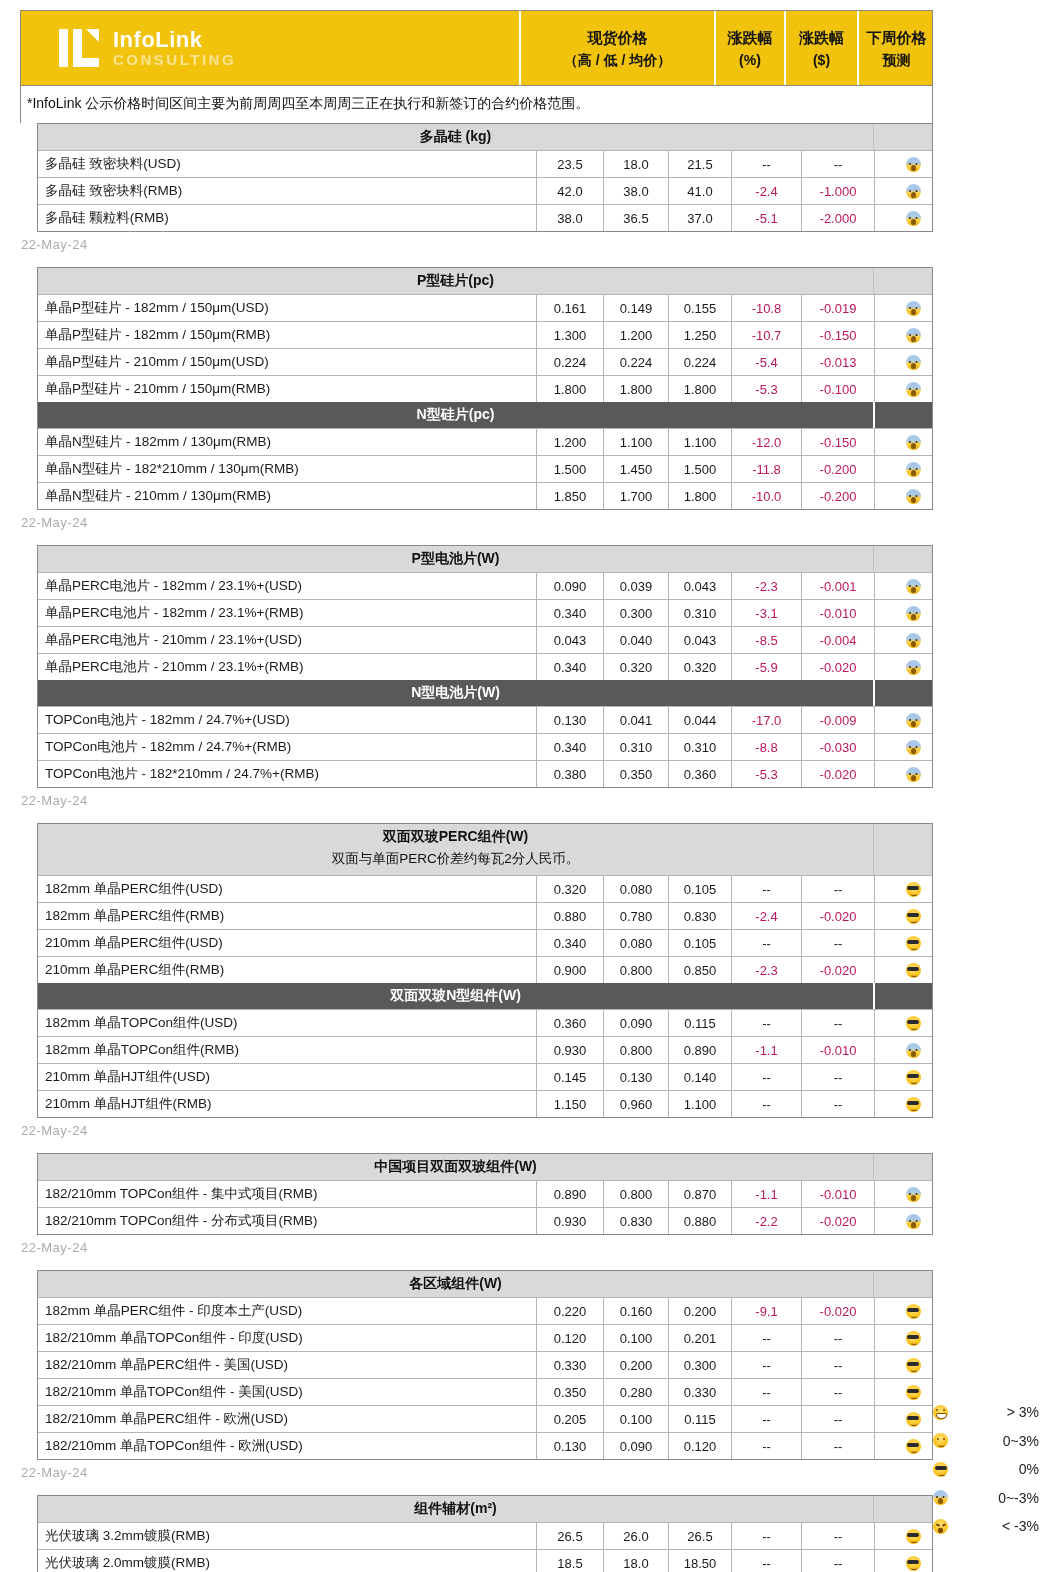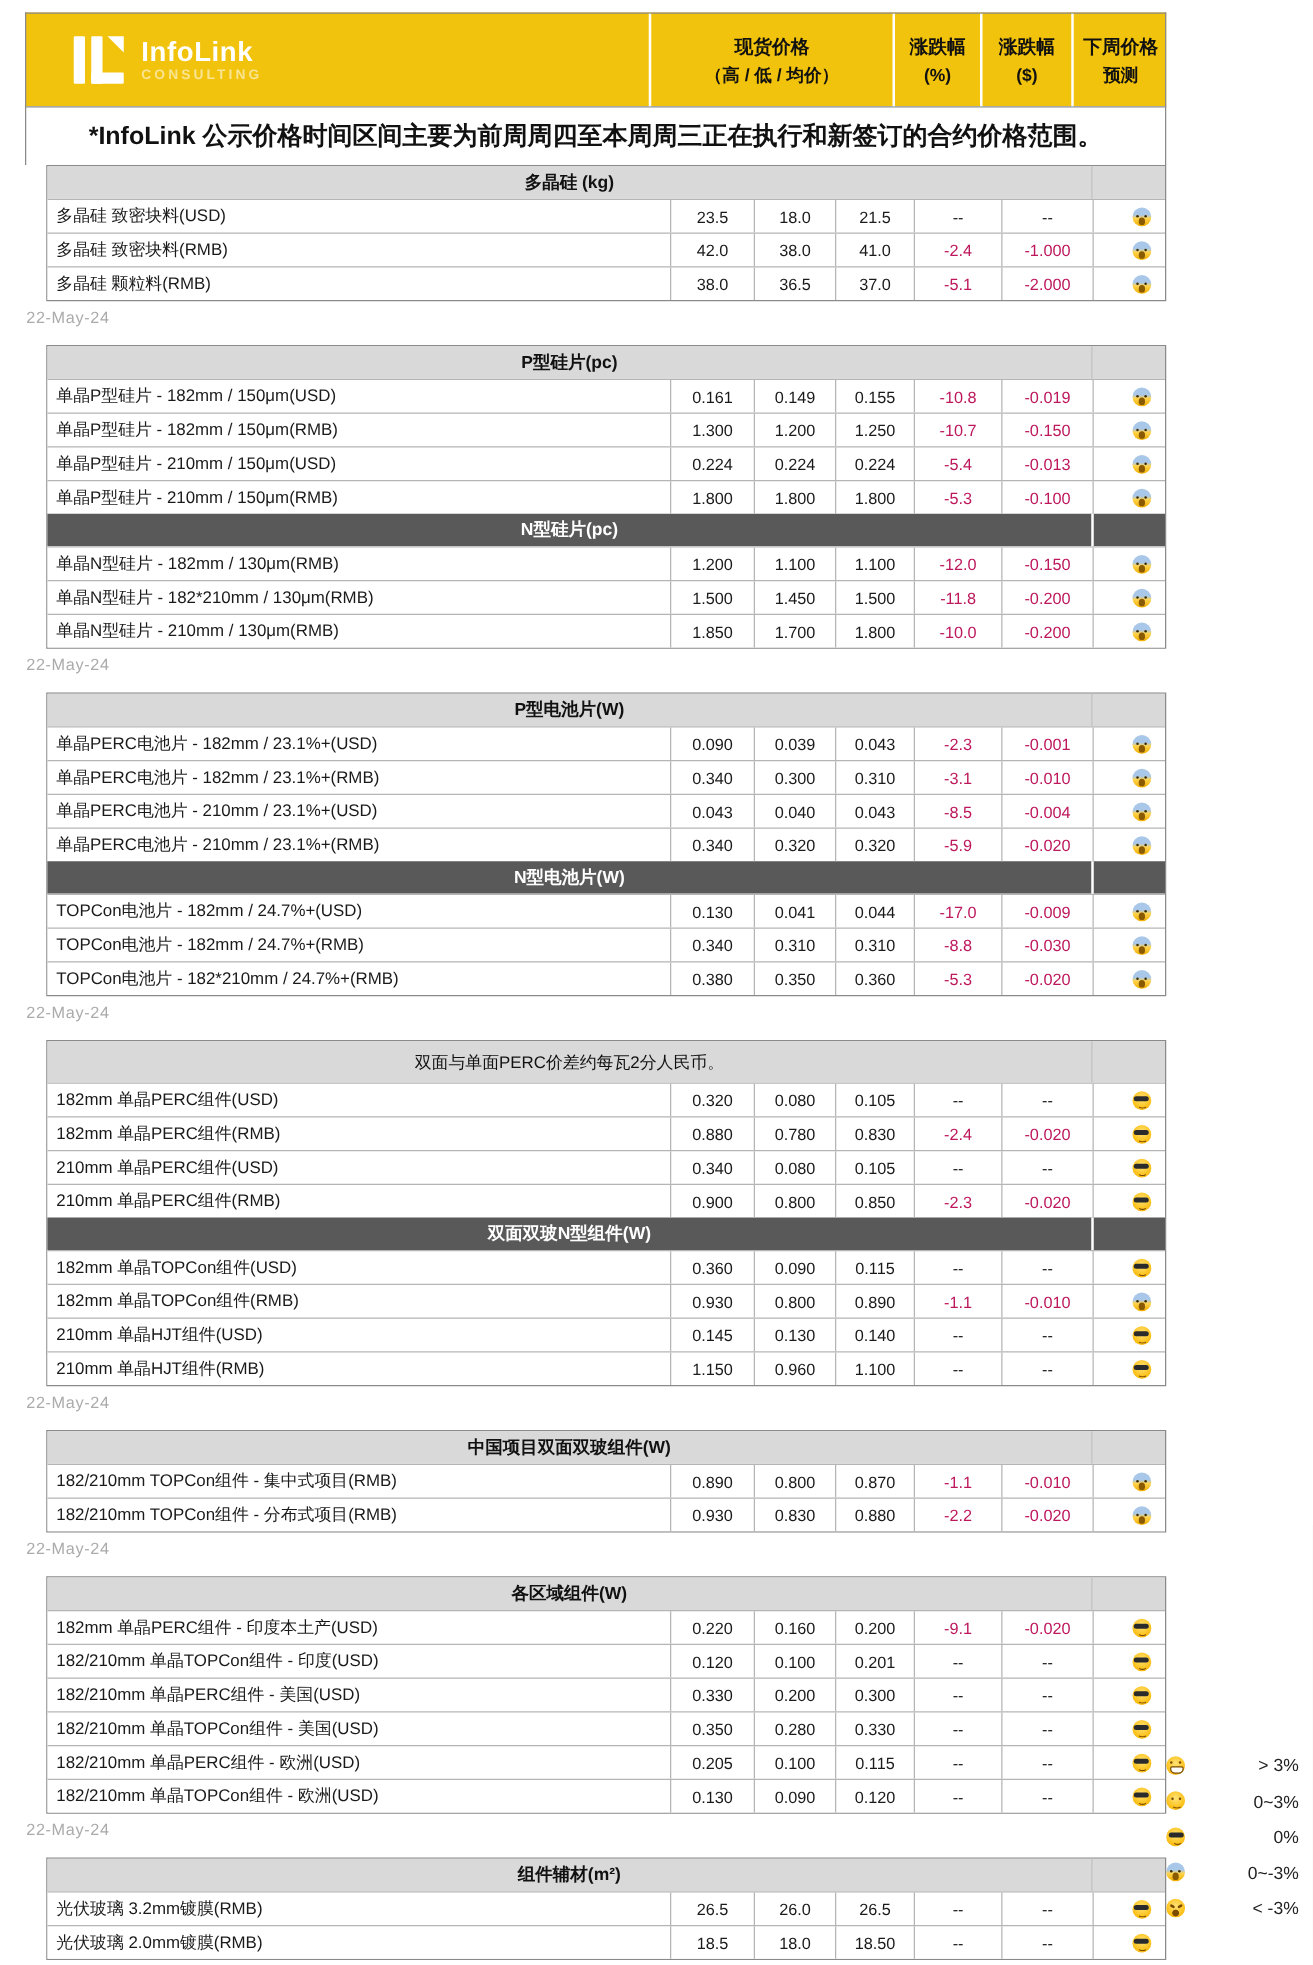--- a/index.html
+++ b/index.html
@@ -10,25 +10,25 @@
   
   .yhead { display:grid; grid-template-columns:498px 195px 70px 73px 77px; height:75px;
            background:#F2C30C; border:1px solid #8a8a8a; border-bottom:none; }
   .yhead .hc { border-left:2px solid #ffffff; display:flex; flex-direction:column;
                justify-content:center; align-items:center; gap:8px; font-weight:700;
                font-size:15px; color:#111; line-height:1; }
   .yhead .hc .l2 { font-size:14px; }
   .logo-cell { display:flex; align-items:center; padding-left:36px; gap:12px; }
   .logo-mark { width:44px; height:44px; position:relative; flex:0 0 auto; }
   .logo-text .brand { color:#ffffff; font-weight:700; font-size:22px; letter-spacing:.5px; line-height:1.05; }
-  .logo-text .sub { color:rgba(255,255,255,.55); font-weight:700; font-size:11px; letter-spacing:2.5px; margin-top:0; }
+  .logo-text .sub { color:rgba(255,255,255,.55); font-weight:700; font-size:15px; letter-spacing:2.5px; margin-top:0; }
 
   
-  .note { border:1px solid #8a8a8a; border-bottom:none; background:#fff; text-align:center;
-          font-weight:700; font-size:20px; color:#111; padding:9px 6px 10px; }
+  .note { border:1px solid #8a8a8a; border-bottom:none; background:#fff; 
+          font-weight:400; font-size:14px; color:#111; padding:9px 6px 10px; }
 
   
   .block-body { border:1px solid #8a8a8a;margin-left:17px; }
   .sec-head { display:grid; grid-template-columns:835px 76px; background:#D9D9D9; color:#111; }
   .sec-head .st { text-align:center; padding:4px 4px; }
   .sec-head .st .sec-title { font-weight:700; font-size:14px; }
   .sec-head .st .sec-sub { font-weight:400; font-size:13.5px; padding:4px 0 3px; }
   .sec-head .st .sec-sub:empty { display:none; }
   .sec-head .fcell { border-left:1px solid #c2c2c2; }
   .sec-head.dark { background:#595959; color:#ffffff; }
@@ -402,20 +402,21 @@
         </div>
         <div class="block-date">22-May-24</div>
       </div>
 
       <div class="block">
         <div class="block-body">
 
             <div class="section">
               <div class="sec-head">
                 <div class="st">
+                  <div class="sec-title">双面双玻PERC组件(W)</div>
                   <div class="sec-sub">双面与单面PERC价差约每瓦2分人民币。</div>
                 </div>
                 <div class="fcell"></div>
               </div>
 
                 <div class="row">
                   <div class="c name">182mm 单晶PERC组件(USD)</div>
                   <div class="c">0.320</div>
                   <div class="c">0.080</div>
                   <div class="c">0.105</div>

